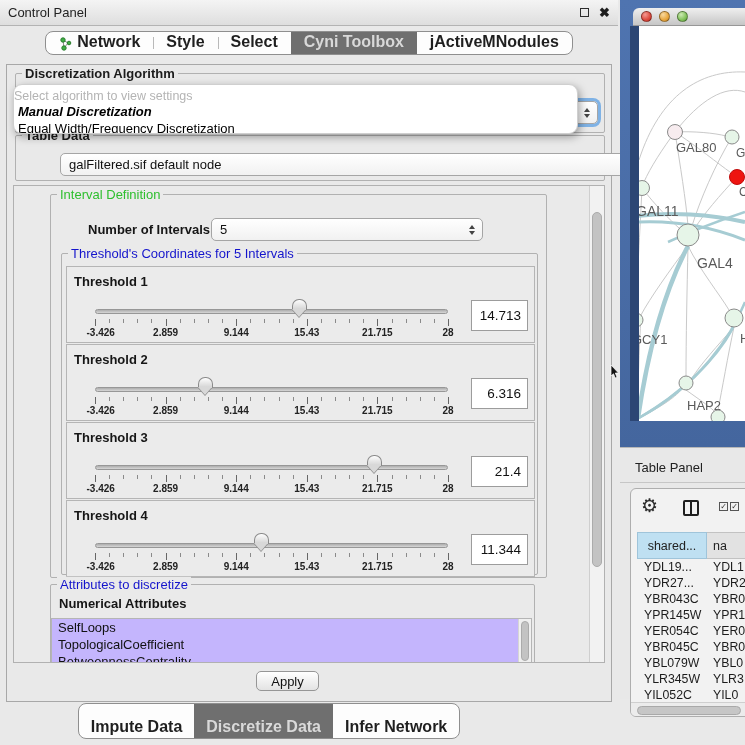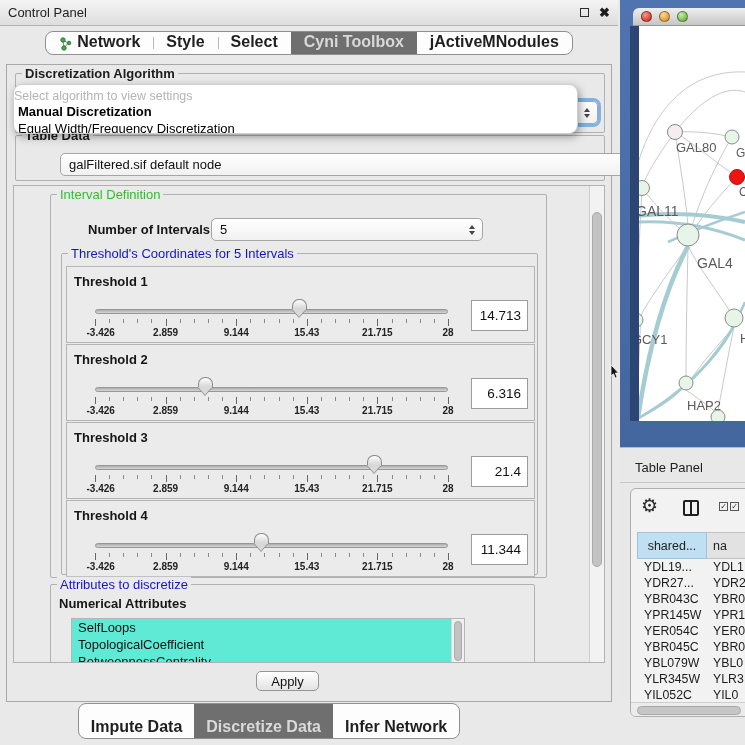--- a/index.html
+++ b/index.html
@@ -37,21 +37,21 @@
   .combo .arrows i { width:0; height:0; border-left:3.5px solid transparent; border-right:3.5px solid transparent; display:block; }
   .combo .arrows i.up { border-bottom:4px solid #444; }
   .combo .arrows i.dn { border-top:4px solid #444; }
   .combo.focused { box-shadow:0 0 0 3px #7fb2e5; }
 
   
   .popup { position:absolute; left:13px; top:84px; width:565px; height:50px; background:#ffffff;
     border:1px solid #cfcfcf; border-radius:9px 9px 9px 9px; box-shadow:2px 3px 8px rgba(0,0,0,0.35); z-index:50; overflow:hidden; }
   .popup-prompt { text-align:left; color:#b4b4b4; font-size:12.5px; margin-top:4px; }
   .popup-item { font-size:13px; color:#000; padding:1px 4px; }
-  .popup-item:first-of-type { font-weight:bold; }
+  .popup-item:first-of-type { font-weight:bold;font-style:italic; }
 
   
   .scroll-panel { position:absolute; left:6px; top:120px; width:592px; height:478px;
     border:1px solid #b1b1b1; background:#eaeaea; overflow:hidden; }
   .vscroll { position:absolute; top:0; right:0; width:15px; height:100%; background:#f2f2f2; border-left:1px solid #cfcfcf; }
   .vscroll .thumb { position:absolute; left:2px; width:10px; background:#c3c3c3; border:1px solid #ababab; border-radius:6px; }
 
   .num-label { position:absolute; font-size:13px; font-weight:bold; color:#161616; }
 
   .thr-box { position:absolute; left:4px; width:469px; height:77px; border:1px solid #b5b5b5; background:#ebebeb; }
@@ -65,21 +65,21 @@
     border-left:7.5px solid transparent; border-right:7.5px solid transparent; border-top:8px solid #d8d8d8;
     filter:drop-shadow(0 1px 0 #8a8a8a); }
   .ticks { position:absolute; left:28px; top:52px; width:353px; height:7px; }
   .ticks i { position:absolute; top:0; width:1px; height:4px; background:#8a8a8a; }
   .ticks i.major { height:7px; background:#666; }
   .tick-labels { position:absolute; left:28px; top:60px; width:353px; height:12px; font-size:10px; font-weight:bold; color:#222; }
   .tick-labels span { position:absolute; transform:translateX(-50%); white-space:nowrap; }
   .value-field { position:absolute; left:404px; top:33px; width:57px; height:31px; background:#ffffff;
     border:1px solid #9c9c9c; font-size:13.5px; color:#111; display:flex; align-items:center; justify-content:flex-end; padding-right:6px; }
 
-  .attr-list { position:absolute; left:20px; top:33px; width:394px; height:58px; background:#5eead4; border:1px solid #b5b5b5; overflow:hidden; }
+  .attr-list { position:absolute; left:0; top:33px; width:481px; height:58px; background:#c4b5fd; border:1px solid #b5b5b5; overflow:hidden; }
   .attr-item { font-size:13px; color:#111; padding:1px 0 1px 6px; }
   .attr-vscroll { position:absolute; right:0; top:0; width:13px; height:100%; background:#f0f0f0; border-left:1px solid #d5d5d5; }
   .attr-vscroll .thumb { position:absolute; left:2px; top:2px; width:8px; height:40px; background:#c3c3c3; border:1px solid #ababab; border-radius:5px; }
 
   .apply-btn { position:absolute; left:249px; top:606px; width:63px; height:20px;
     background:linear-gradient(#ffffff,#e3e3e3); border:1px solid #969696; border-radius:5px;
     font-size:13px; color:#111; display:flex; align-items:center; justify-content:center; }
 
   .bottom-tab-row { position:absolute; left:0; top:703px; width:618px; display:flex; justify-content:center; }
   .bottom-tab-row .tabbar { height:36px; margin-left:-80px; }

